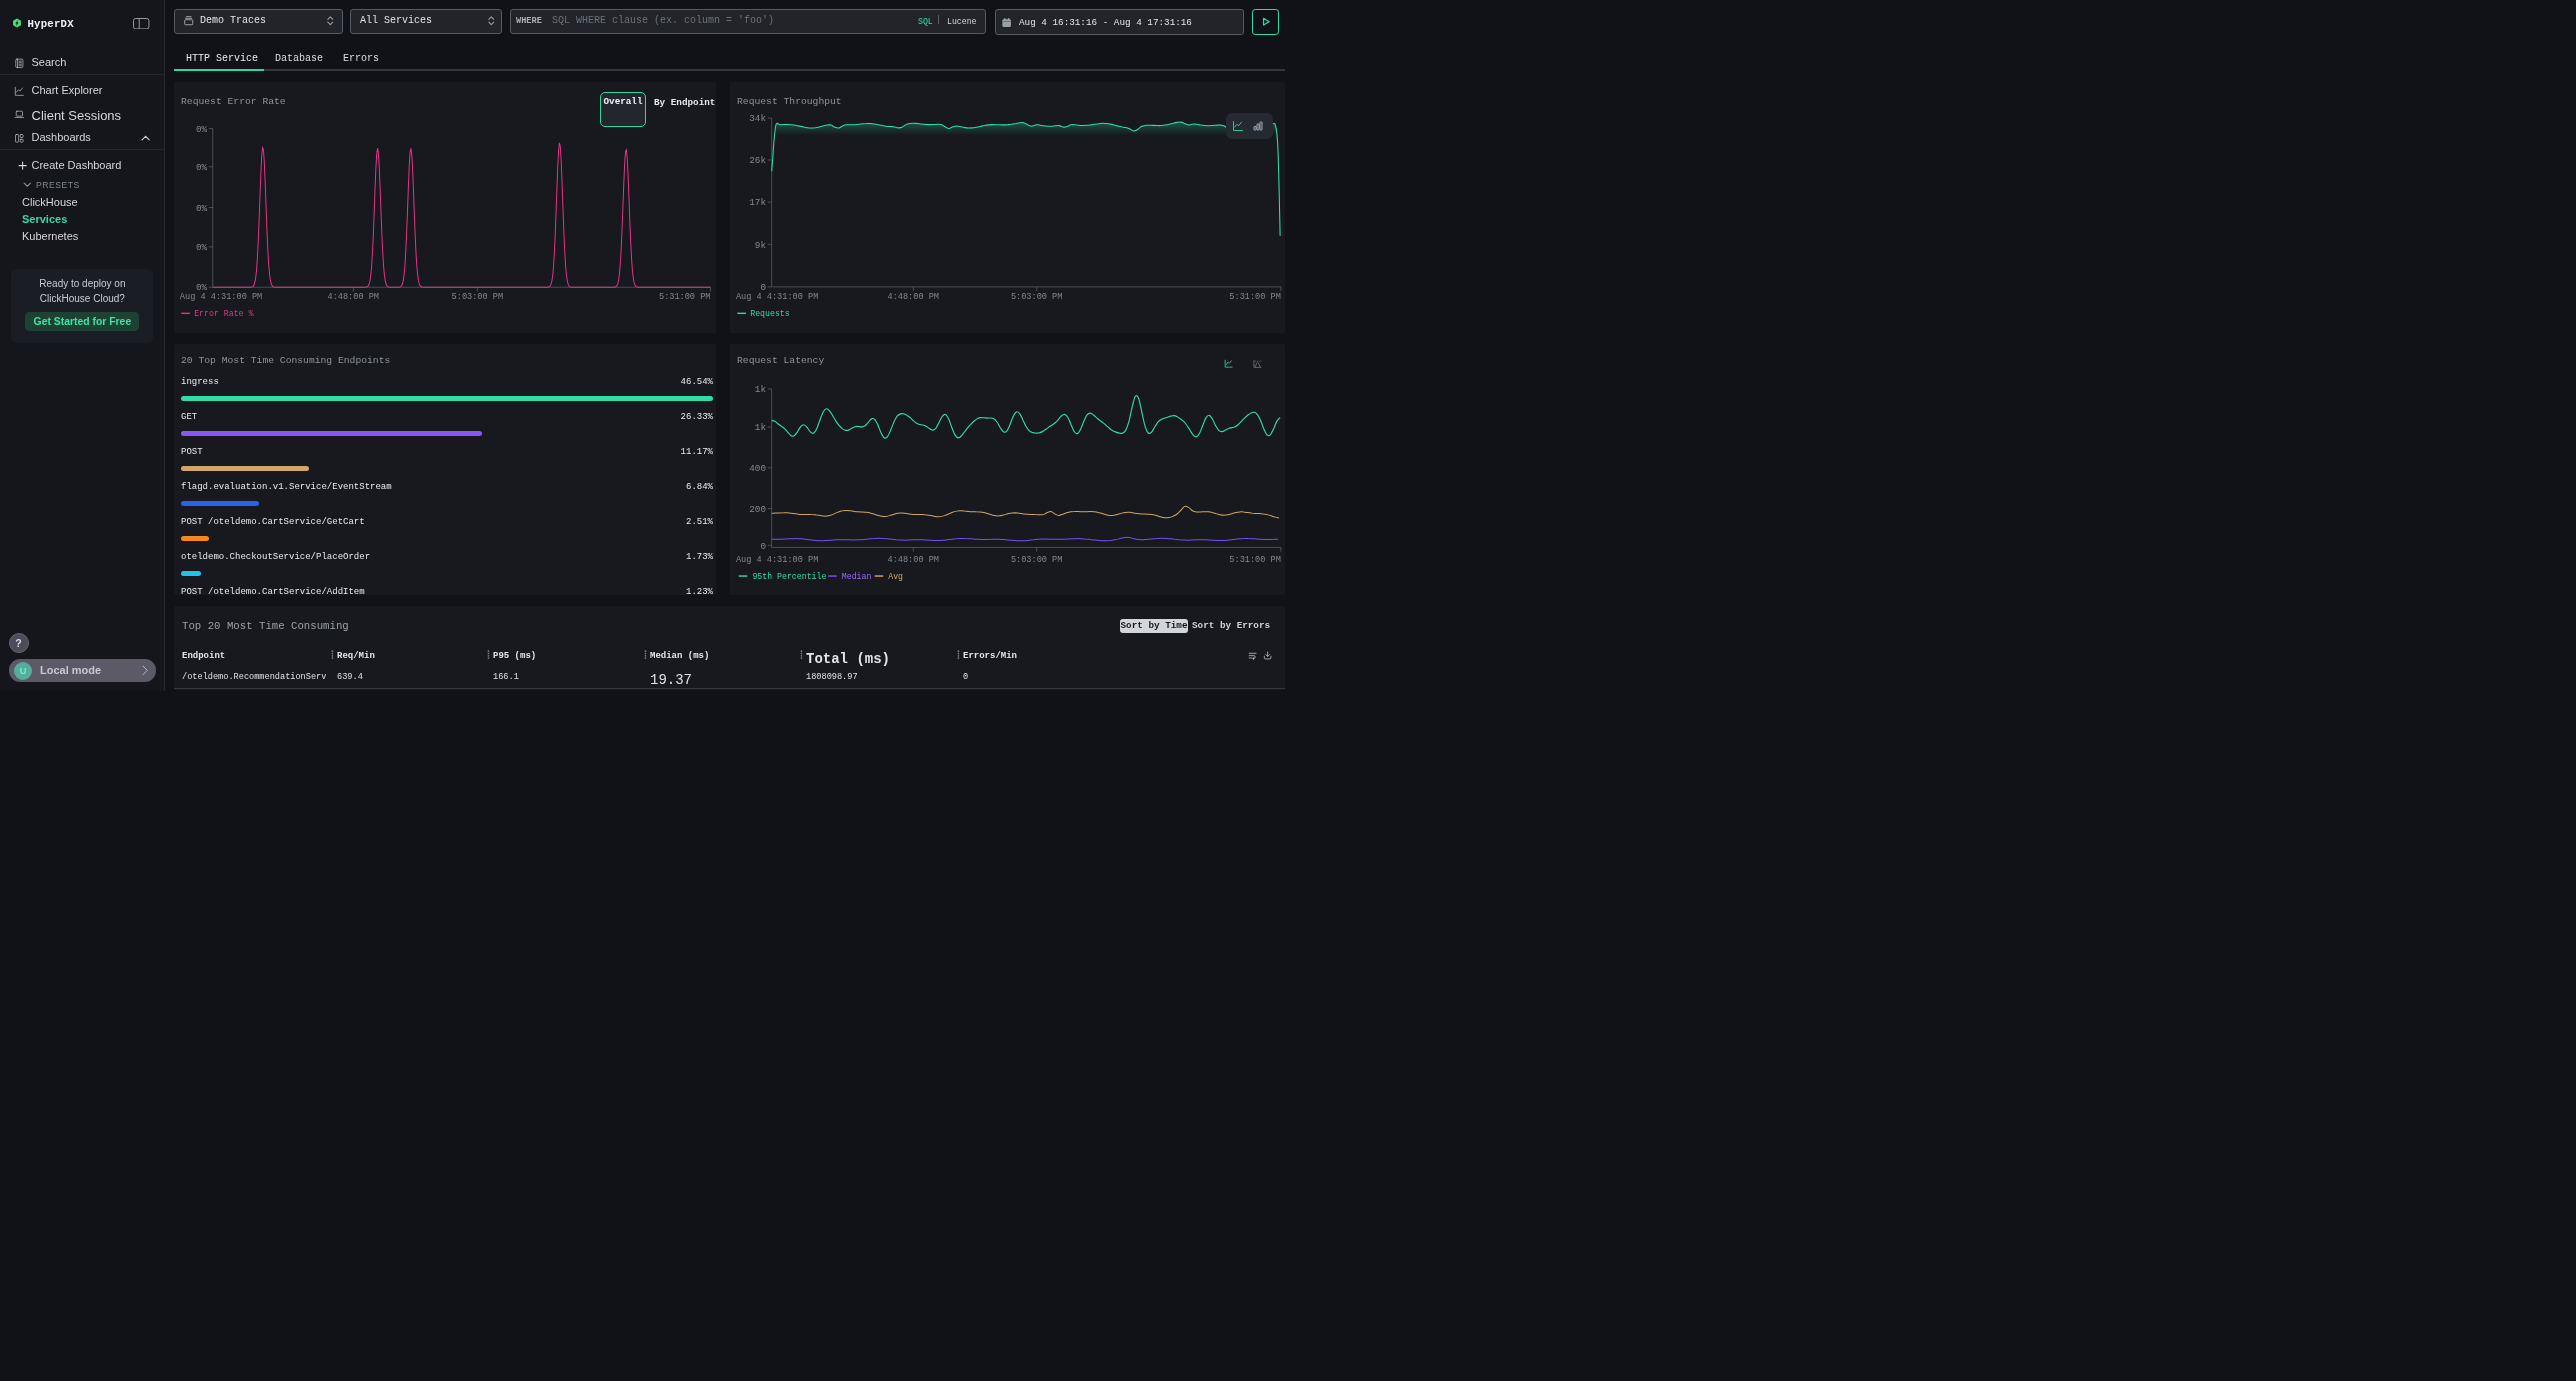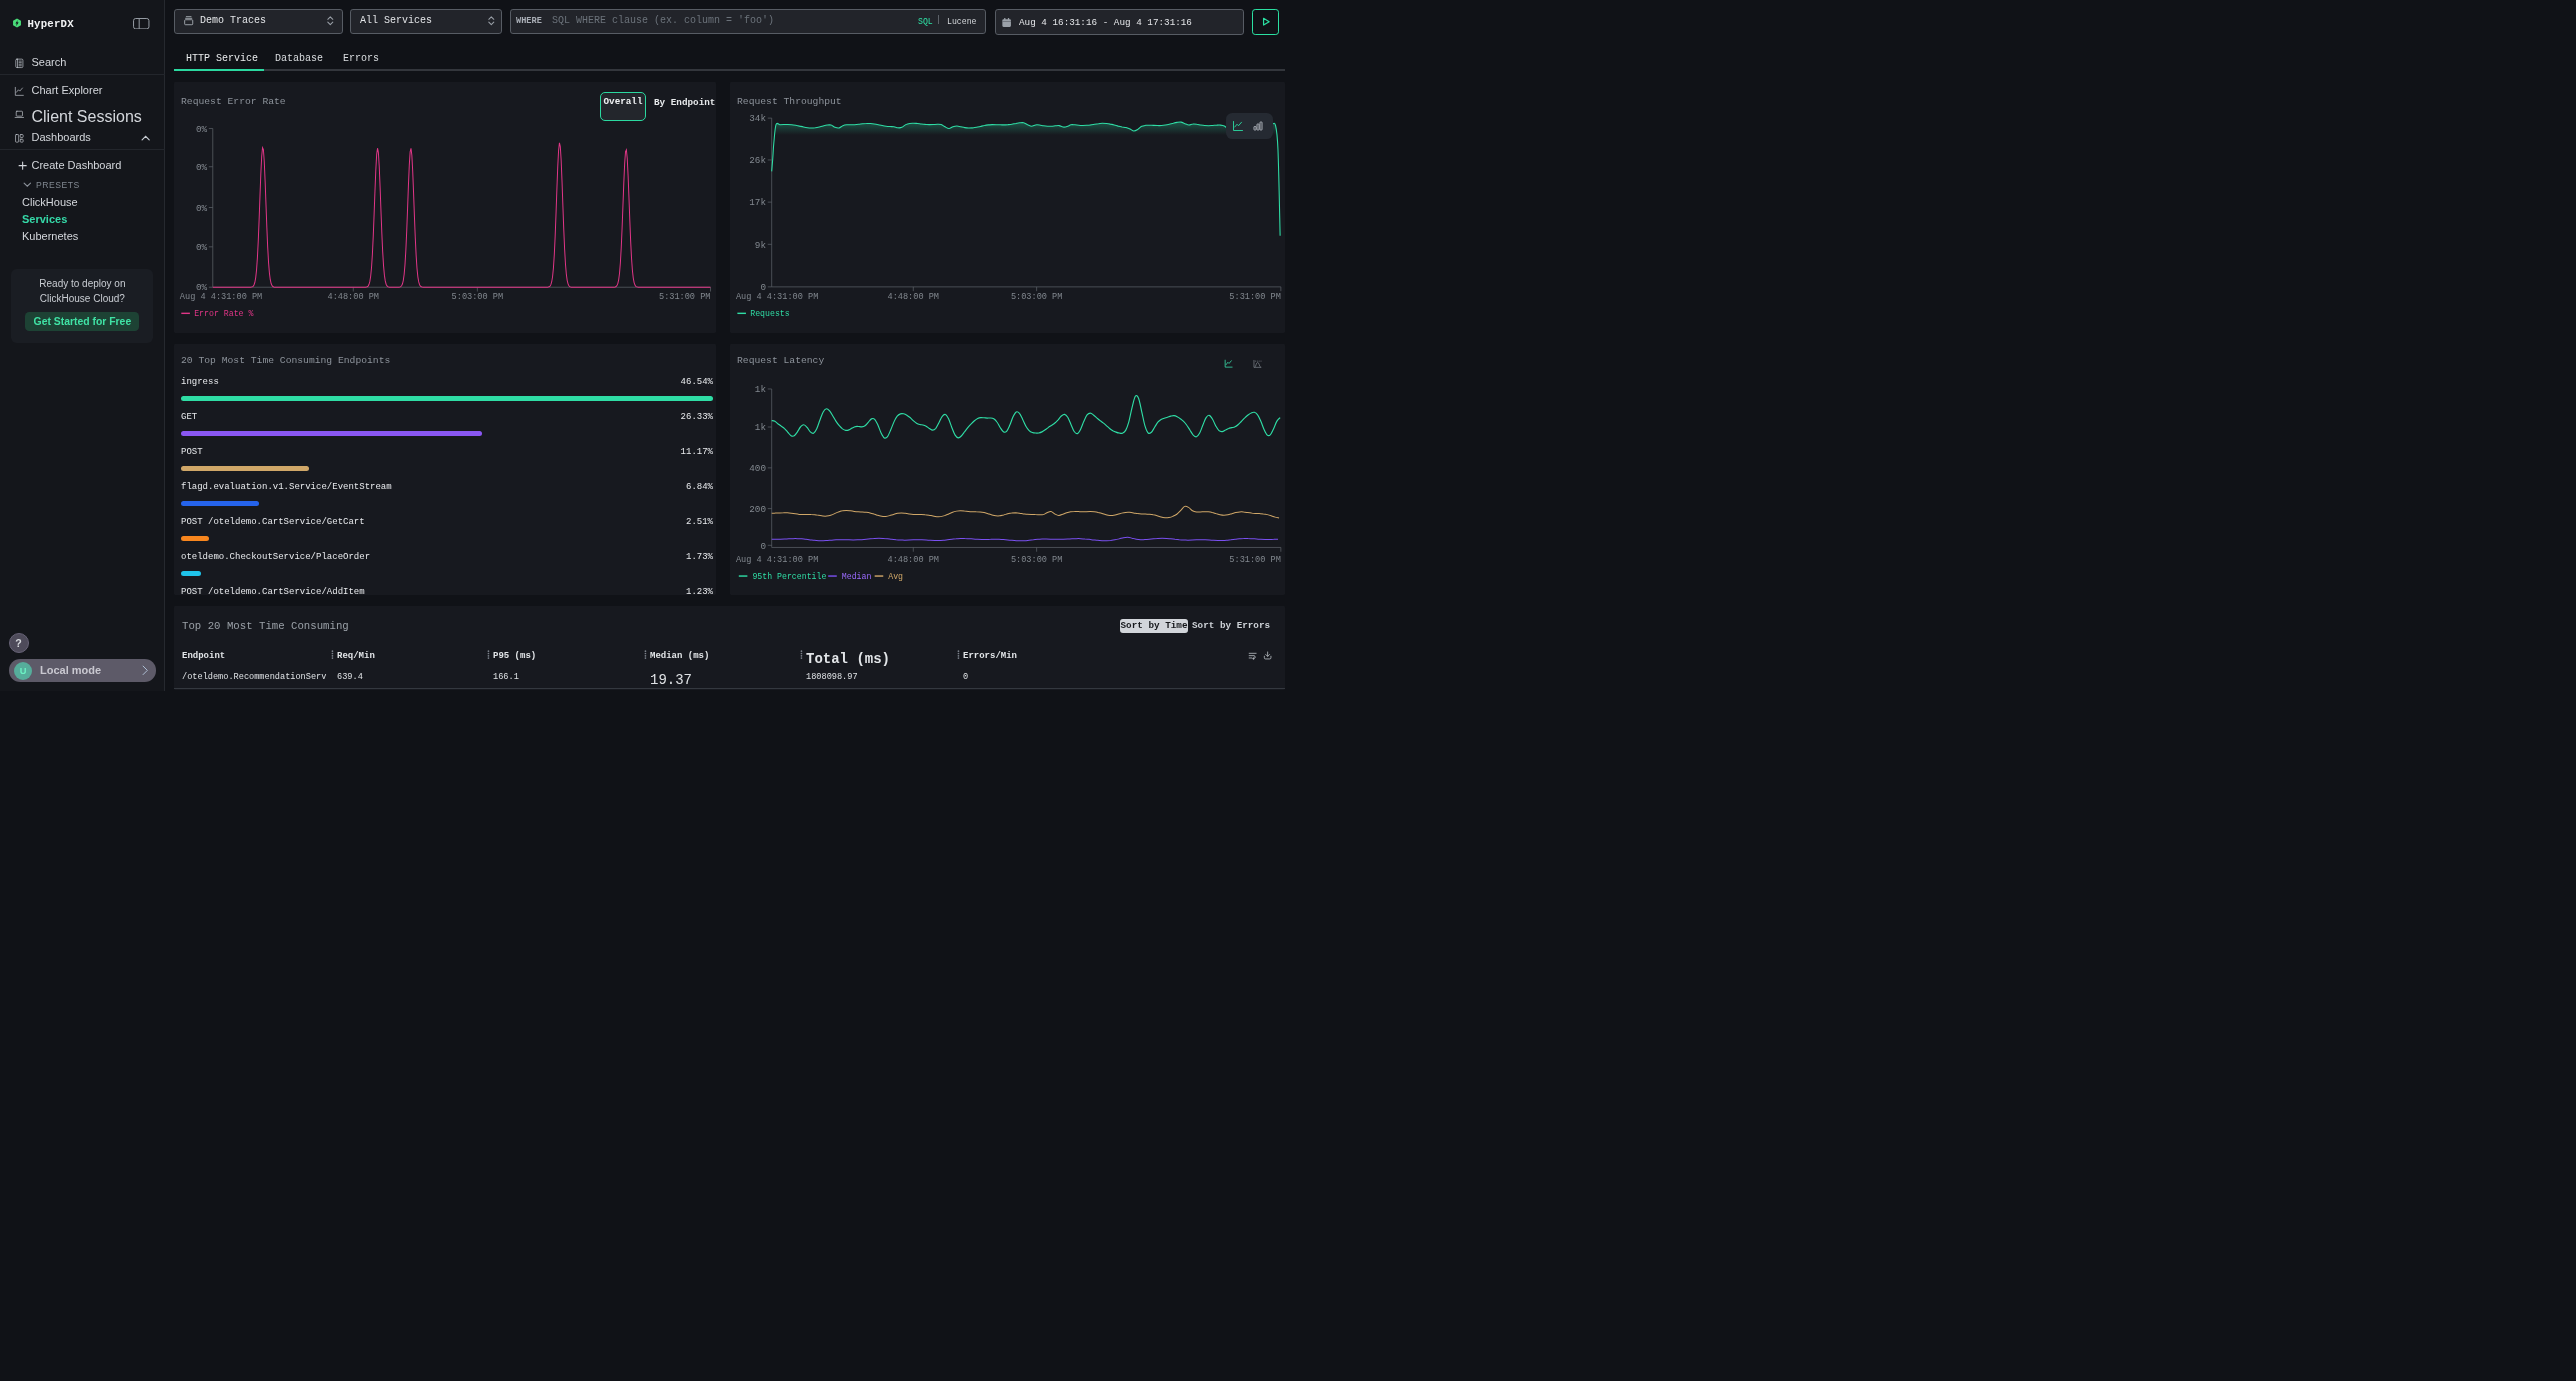--- a/index.html
+++ b/index.html
@@ -39,21 +39,21 @@
       <div class="abs" style="left:0;top:74px;width:165px;height:0.7px;background:#23262c"></div>
       <svg class="abs" style="left:13.6px;top:86px" width="10.7" height="10.7" viewBox="0 0 24 24">
  <path d="M3 3 L3 21 L21 21" fill="none" stroke="#c9ced5" stroke-width="1.5" stroke-linecap="round" stroke-linejoin="round"></path>
  <path d="M5.5 14 L10 8.5 L13 11.5 L19 4.5" fill="none" stroke="#c9ced5" stroke-width="1.5" stroke-linecap="round" stroke-linejoin="round"></path>
 </svg>
       <div class="abs sans" style="left:31.5px;top:84px;font-size:11px;color:#d4d7dc;font-weight:normal">Chart Explorer</div>
       <svg class="abs" style="left:13.6px;top:109px" width="10.7" height="10.7" viewBox="0 0 24 24">
  <rect x="5" y="5" width="14" height="11" rx="1.5" fill="none" stroke="#c9ced5" stroke-width="1.5" stroke-linecap="round" stroke-linejoin="round"></rect>
  <path d="M2.5 19 L21.5 19" fill="none" stroke="#c9ced5" stroke-width="1.5" stroke-linecap="round" stroke-linejoin="round"></path>
 </svg>
-      <div class="abs sans" style="left:31.5px;top:108px;font-size:16px;color:#d4d7dc;font-weight:normal">Client Sessions</div>
+      <div class="abs sans" style="left:31.5px;top:108px;font-size:13px;color:#d4d7dc;font-weight:normal">Client Sessions</div>
       <svg class="abs" style="left:13.6px;top:133px" width="10.7" height="10.7" viewBox="0 0 24 24">
  <rect x="3.5" y="3.5" width="7" height="17" rx="1.5" fill="none" stroke="#c9ced5" stroke-width="1.5" stroke-linecap="round" stroke-linejoin="round"></rect>
  <rect x="14" y="3.5" width="6.5" height="6.5" rx="1.5" fill="none" stroke="#c9ced5" stroke-width="1.5" stroke-linecap="round" stroke-linejoin="round"></rect>
  <rect x="14" y="14" width="6.5" height="6.5" rx="1.5" fill="none" stroke="#c9ced5" stroke-width="1.5" stroke-linecap="round" stroke-linejoin="round"></rect>
 </svg>
       <div class="abs sans" style="left:31.5px;top:131px;font-size:11px;color:#d4d7dc;font-weight:normal">Dashboards</div>
       <svg class="abs" style="left:141px;top:135px" width="9.3" height="6.4" viewBox="0 0 13 9">
         <path d="M1.5 7 L6.5 2 L11.5 7" fill="none" stroke="#c9ced5" stroke-width="1.6" stroke-linecap="round"></path>
       </svg>
       <div class="abs" style="left:0;top:149px;width:165px;height:0.7px;background:#23262c"></div>
@@ -114,21 +114,21 @@
   <path d="M2.2 1.8 L10 6.5 L2.2 11.2 Z" fill="none" stroke="#2be0a2" stroke-width="1.7" stroke-linejoin="round"></path>
 </svg>
 
 <div class="abs mono14" style="left:186px;top:53px;color:#eceef0">HTTP Service</div>
 <div class="abs mono14" style="left:275px;top:53px;color:#dadde0">Database</div>
 <div class="abs mono14" style="left:343px;top:53px;color:#dadde0">Errors</div>
 <div class="abs" style="left:174px;top:69px;width:1111px;height:2.1px;background:#33363c"></div>
 <div class="abs" style="left:174px;top:69px;width:90px;height:2.1px;background:#2bd9a0"></div>
 <div class="panel" style="left:174px;top:82px;width:542px;height:251px"></div>
     <div class="ptitle" style="left:181px;top:96px">Request Error Rate</div>
-    <div class="abs" style="left:600px;top:92px;width:46px;height:29px;border:1.1px solid #2bd9a0;border-radius:5px;box-sizing:border-box;background:#23262c;text-align:center;line-height:18px;font-size:9.3px;font-weight:bold;color:#f0f2f4">Overall</div>
+    <div class="abs" style="left:600px;top:92px;width:46px;height:35px;border:1.1px solid #2bd9a0;border-radius:5px;box-sizing:border-box;background:#23262c;text-align:center;line-height:18px;font-size:9.3px;font-weight:bold;color:#f0f2f4">Overall</div>
 <div class="abs" style="left:654px;top:97px;font-size:9.3px;font-weight:bold;color:#e8eaec">By Endpoint</div>
     <svg class="abs" style="left:174px;top:82px" width="542" height="251" viewBox="0 0 757.5 351">
 <line x1="54" y1="65" x2="54" y2="287" stroke="#5e646b" stroke-width="1"></line>
 <line x1="48.5" y1="65" x2="54" y2="65" stroke="#5e646b" stroke-width="1"></line>
       <text x="46" y="69.5" font-size="13" fill="#82888f" text-anchor="end">0%</text>
       <line x1="48.5" y1="118.5" x2="54" y2="118.5" stroke="#5e646b" stroke-width="1"></line>
       <text x="46" y="123.0" font-size="13" fill="#82888f" text-anchor="end">0%</text>
       <line x1="48.5" y1="175.5" x2="54" y2="175.5" stroke="#5e646b" stroke-width="1"></line>
       <text x="46" y="180.0" font-size="13" fill="#82888f" text-anchor="end">0%</text>
       <line x1="48.5" y1="230.5" x2="54" y2="230.5" stroke="#5e646b" stroke-width="1"></line>

